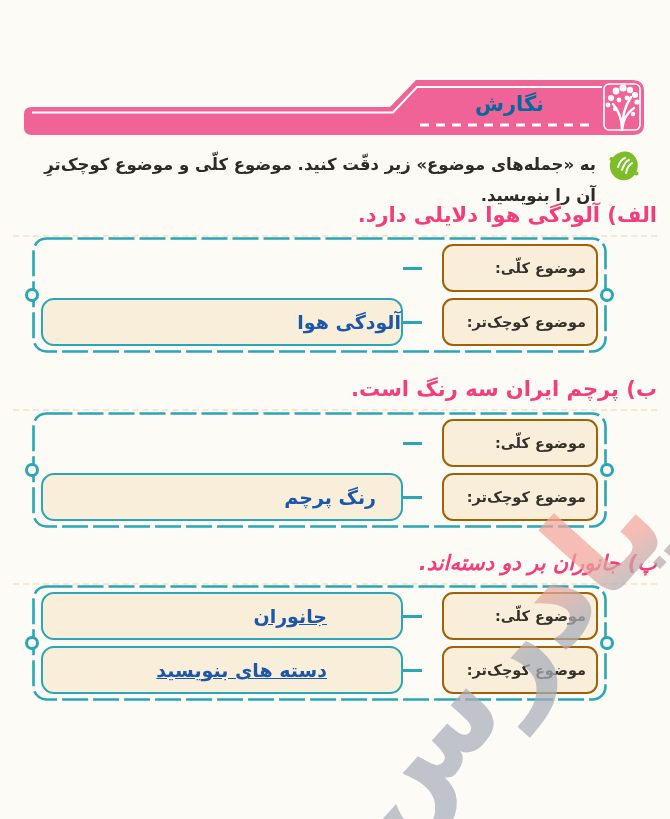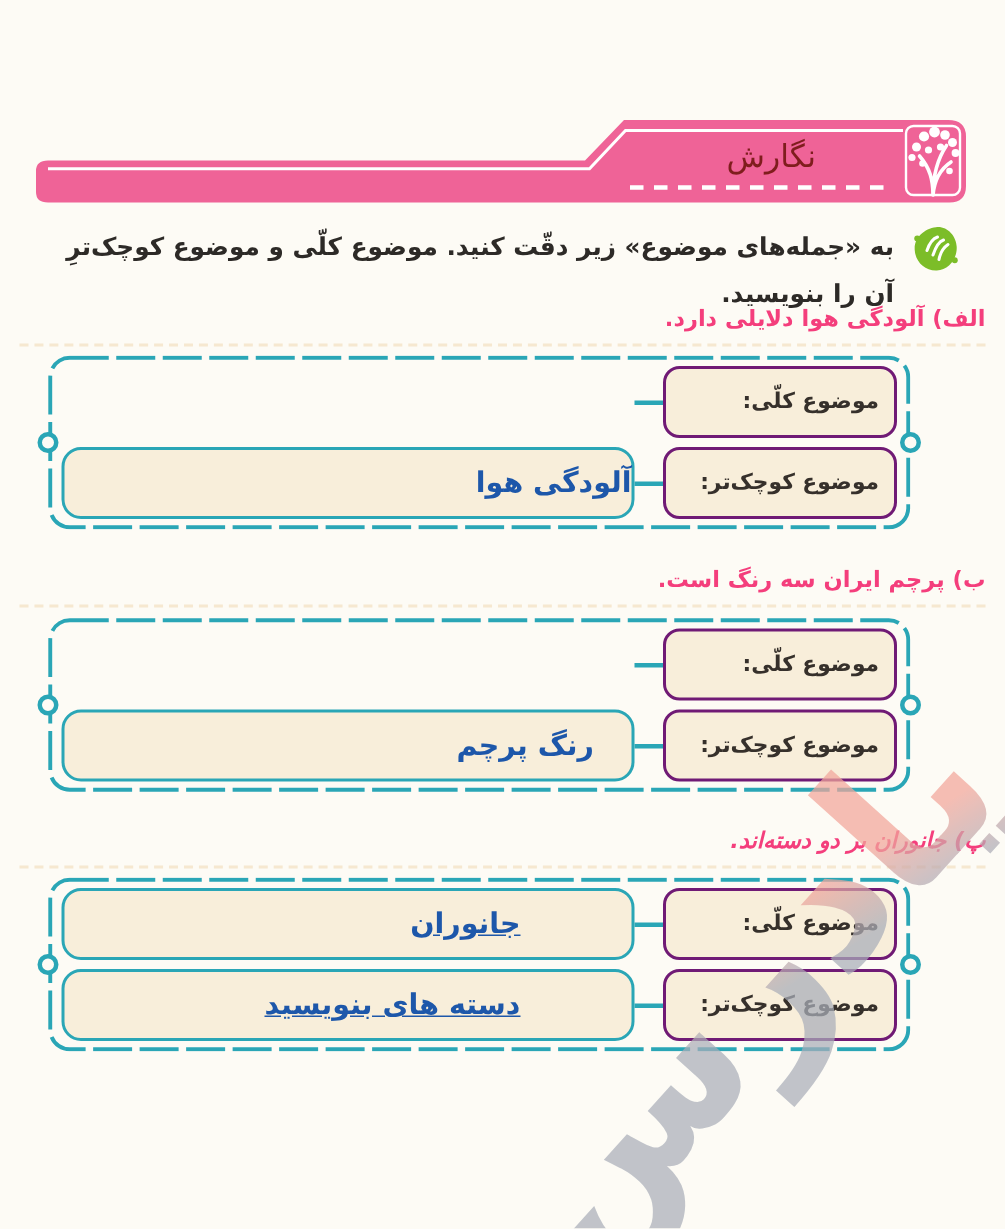--- a/index.html
+++ b/index.html
@@ -7,55 +7,55 @@
     width:670px;height:819px;position:relative;overflow:hidden;
     background:#fdfbf5;
     font-family:"DejaVu Sans", sans-serif;
     direction:rtl;
   }
   
   .banner{position:absolute;top:78px;left:22px;width:624px;height:58px;}
   .banner svg{display:block;}
   .banner-title{
     position:absolute;top:92px;right:126px;
-    font-size:21px;font-weight:normal;color:#7f1d1d;letter-spacing:0;
+    font-size:21px;font-weight:bold;color:#0369a1;letter-spacing:0;
   }
   
   .instruction{
     position:absolute;top:149px;right:30px;left:30px;
     display:flex;align-items:flex-start;gap:12px;
   }
   .splash{flex:0 0 auto;margin-top:1px;}
   .instruction-text{
     flex:1;font-size:16.5px;font-weight:700;color:#2d2a27;
     line-height:1.9;text-align:right;
   }
   
   .heading{
     position:absolute;right:13px;left:13px;text-align:right;
-    font-size:15px;font-weight:bold;color:#f43e7c;
+    font-size:21px;font-weight:bold;color:#f43e7c;
     padding-bottom:8px;border-bottom:2px dashed #f6e8d0;
   }
   .h-a{top:203px;} .h-b{top:377px;} .h-c{top:551px;font-style:italic;}
   
   .frame{position:absolute;left:32px;width:575px;height:116px;}
   .f-a{top:237px;} .f-b{top:412px;} .f-c{top:585px;}
   .frame-border{position:absolute;inset:0;}
   .ring{
     position:absolute;width:8px;height:8px;border:3px solid #2aa6b6;
     border-radius:50%;background:#fdfbf5;top:50%;transform:translateY(-50%);z-index:3;
   }
   .ring.l{left:-7px;} .ring.r{right:-7px;}
   .rows{position:absolute;top:7px;bottom:7px;right:9px;left:9px;
     display:flex;flex-direction:column;gap:6px;}
   .row{flex:1;display:flex;align-items:stretch;}
   .label-box{
-    flex:0 0 132px;background:#f8eeda;border:2px solid #701a75;border-radius:11px;
+    flex:0 0 132px;background:#f8eeda;border:2px solid #a16207;border-radius:11px;
     display:flex;align-items:center;padding:0 10px;
-    font-size:14.5px;font-weight:600;color:#36302b;white-space:nowrap;
+    font-size:14.5px;font-weight:600;color:#36302b;white-space:nowrap;margin-left:20px;
   }
   .connector{flex:0 0 19px;height:3px;background:#2aa6b6;align-self:center;}
   .answer-box{
     flex:1;background:#f8eeda;border:2px solid #2aa6b6;border-radius:13px;
     display:flex;align-items:center;justify-content:flex-start;
     font-size:19px;font-weight:bold;color:#1d57aa;white-space:nowrap;
   }
   .pad-23{padding-right:23px;} .pad-31{} .pad-30{padding-right:30px;}
   .pad-7{padding-right:25px;}   .pad-74{padding-right:74px;text-decoration:underline;}
   

